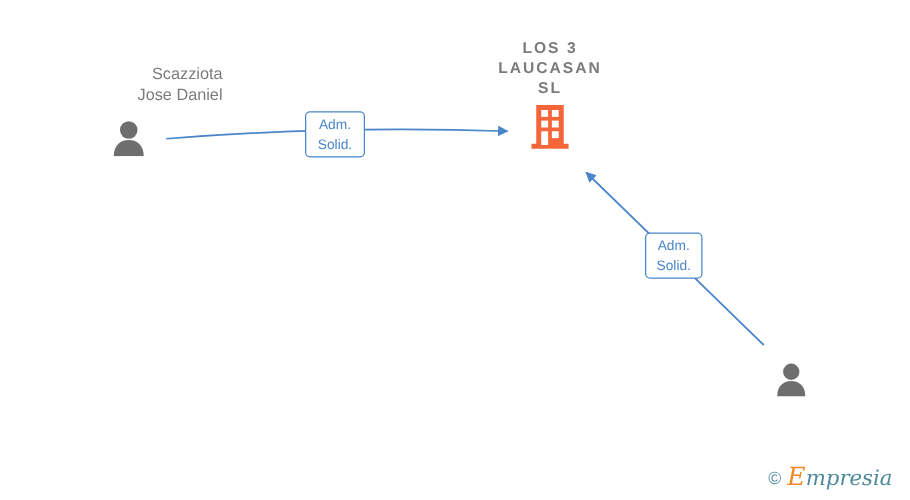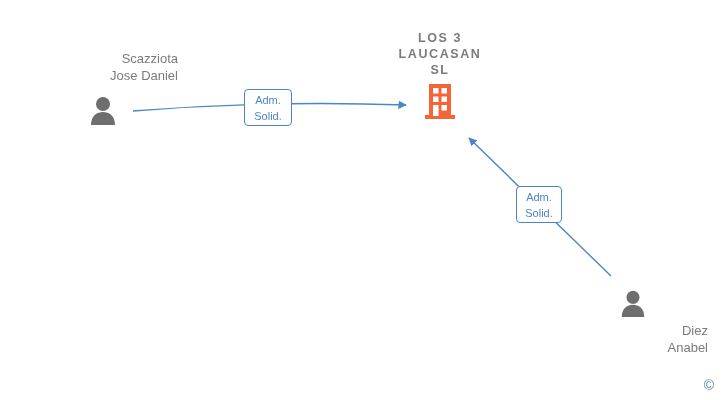--- a/index.html
+++ b/index.html
@@ -168,27 +168,26 @@
     </div>
   </div>
 
   <div class="person-node" id="person-right">
     <div class="person-icon-wrap">
       <svg width="28" height="30" viewBox="0 0 30 30" aria-hidden="true">
         <circle cx="15" cy="9" r="7" fill="#6e6e6e"></circle>
         <path d="M 3 30 C 3 20.5 9 17 15 17 C 21 17 27 20.5 27 30 Z" fill="#6e6e6e"></path>
       </svg>
     </div>
-    <div class="person-label">Diez
-Anabel</div>
   </div>
 
   <div class="edge-label" id="edge-label-1">Adm.
 Solid.</div>
 
   <div class="edge-label" id="edge-label-2">Adm.
 Solid.</div>
 
   <div class="watermark">
     <span class="wm-copy">©</span>
+    <span class="wm-brand"><span class="wm-e">E</span><span>mpresia</span></span>
   </div>
 
 </div>
 
 </body></html>

